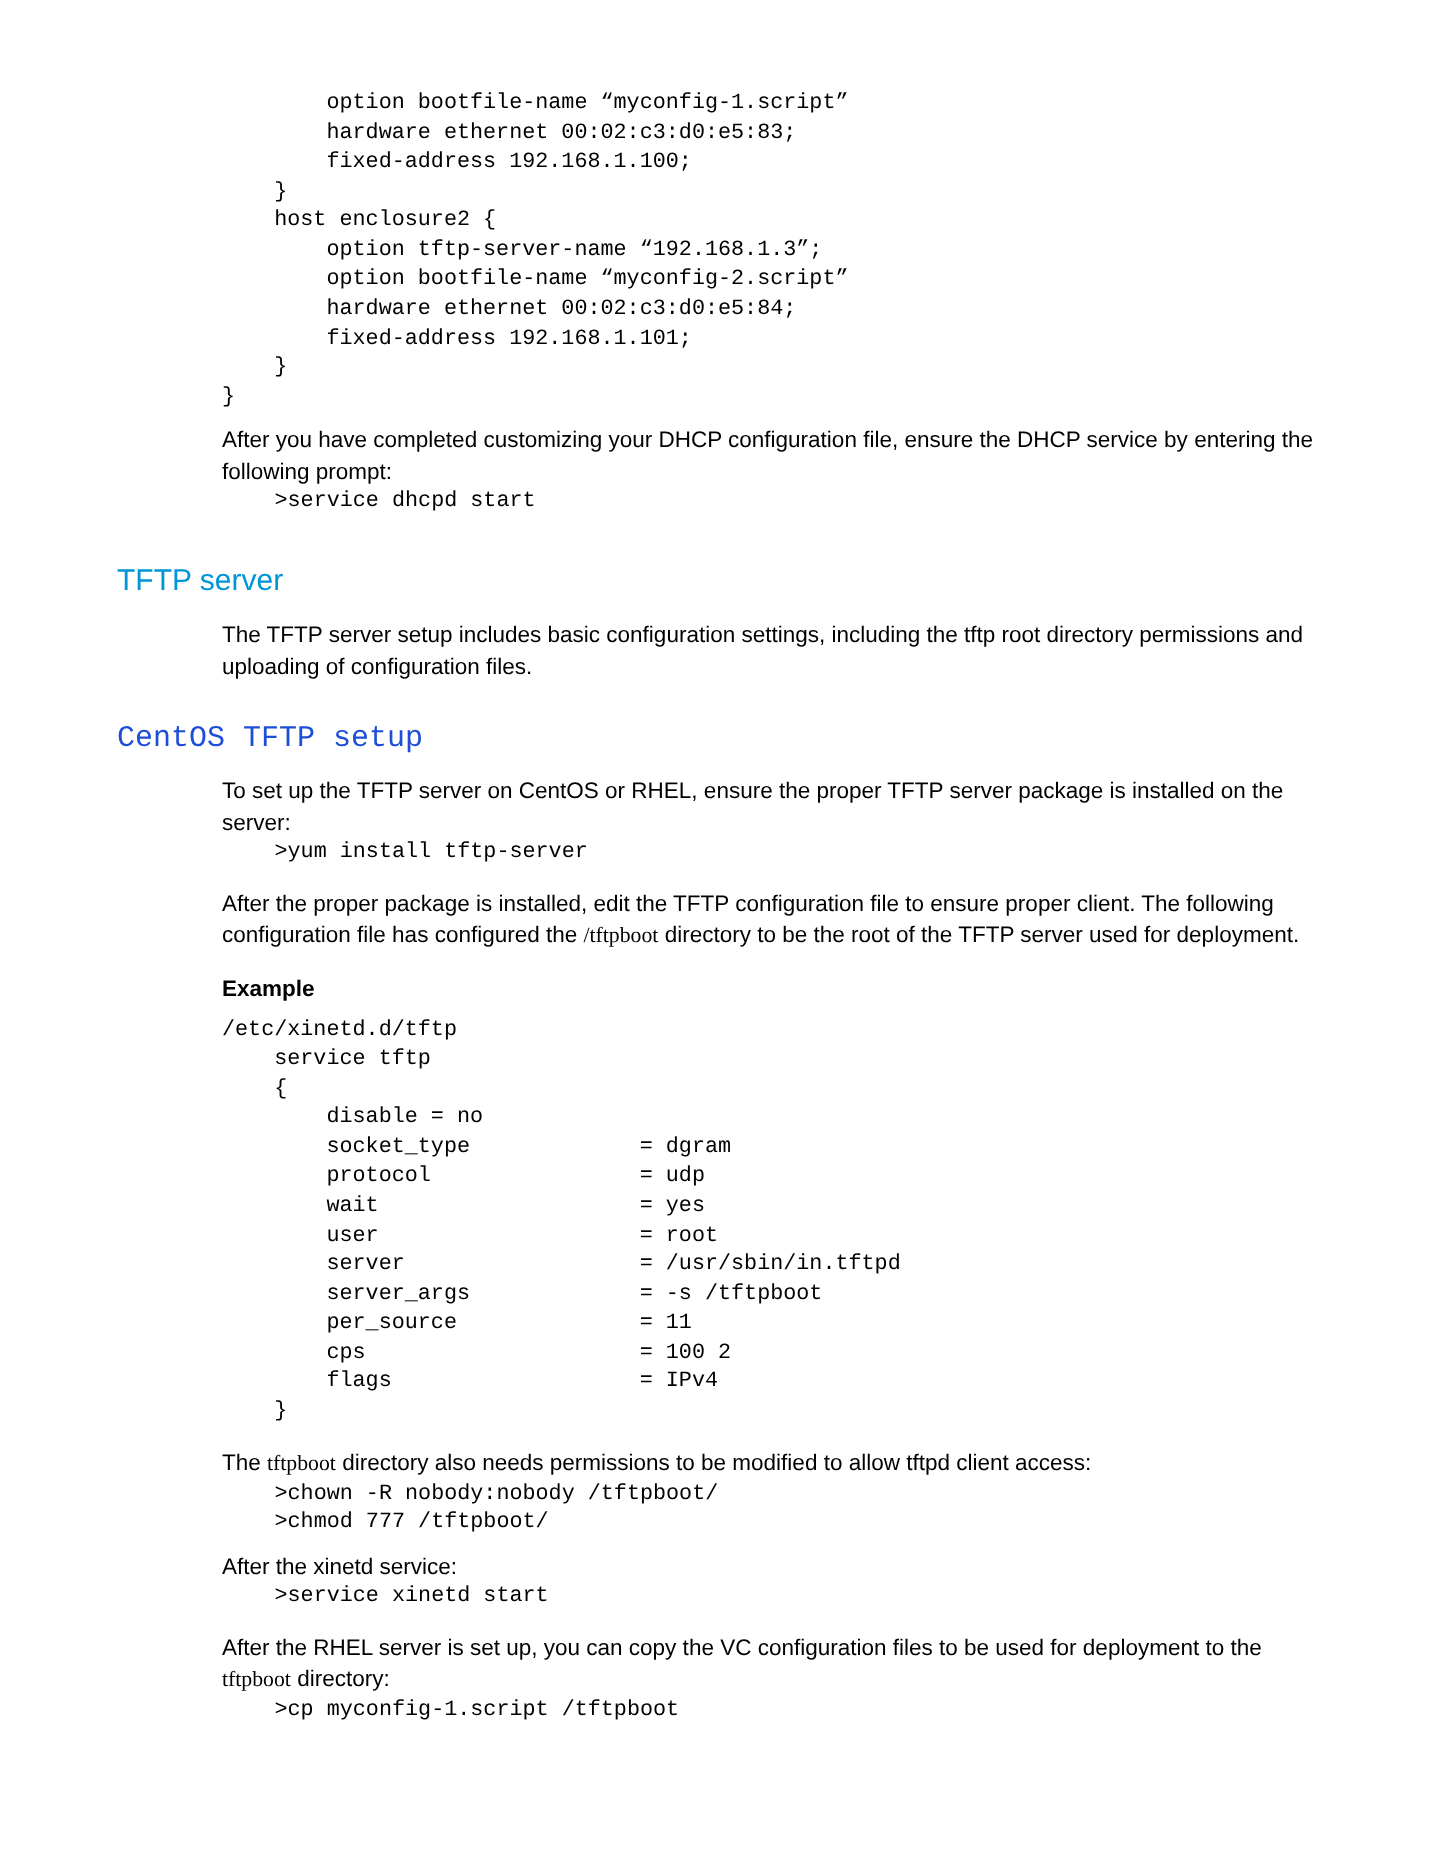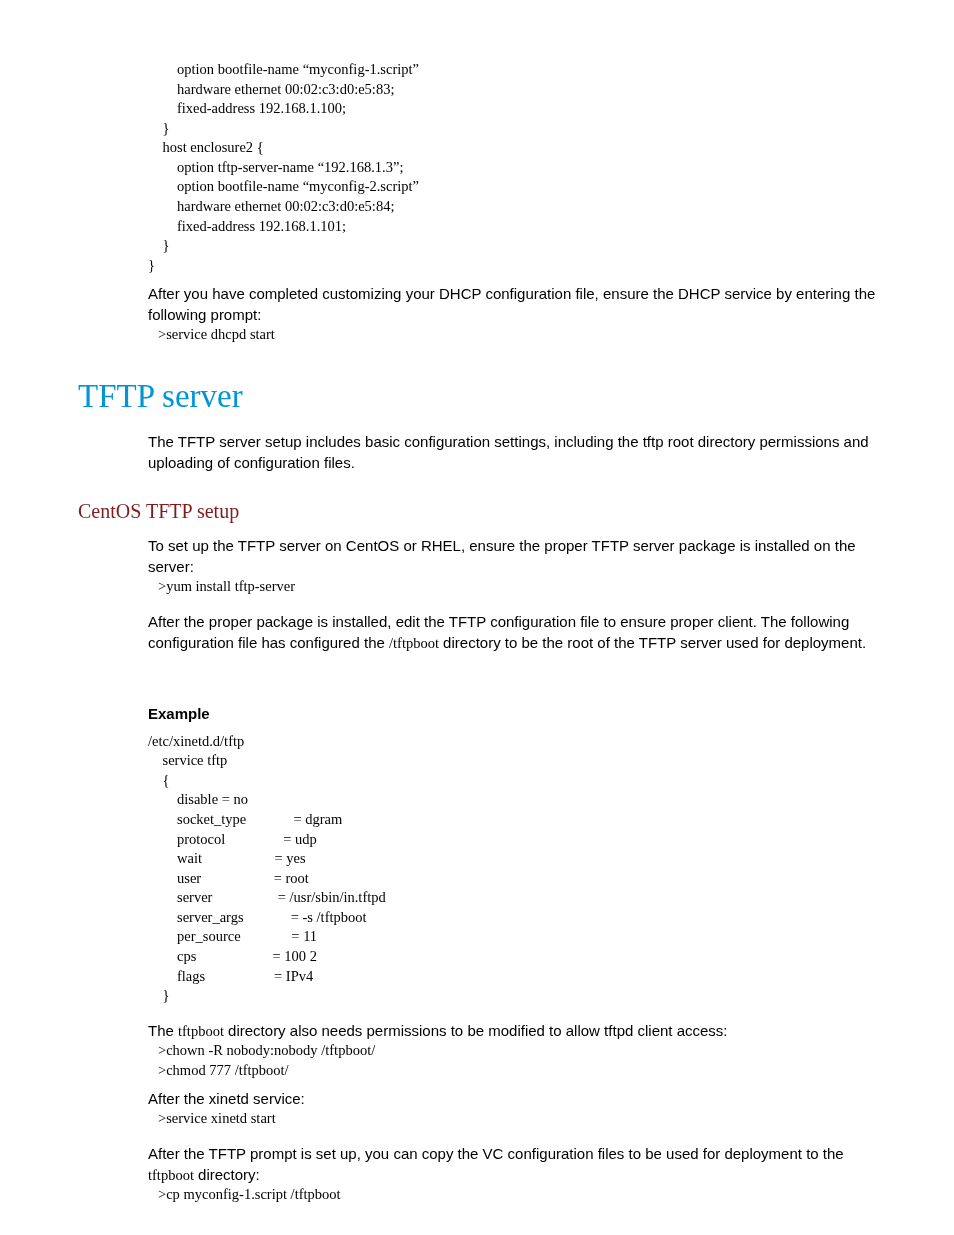--- a/index.html
+++ b/index.html
@@ -7,47 +7,47 @@
     font-size: 15px;
     line-height: 1.4;
     color: #000;
     background: #fff;
     margin: 0;
     padding: 60px 78px 30px 78px;
     width: 954px;
     box-sizing: border-box;
   }
   .code-block {
-    font-family: Liberation Serif, serif;
+    font-family: Liberation Mono, monospace;
     font-size: 14.5px;
     white-space: pre;
     line-height: 1.35;
     margin: 0;
   }
   .body-text {
     margin: 0;
     line-height: 1.4;
   }
   .indent-1 { margin-left: 70px; }
-  .indent-code { margin-left: 80px; }
+  .indent-code { margin-left: 105px; }
   h1.section {
-    font-family: Liberation Serif, serif;
+    font-family: Liberation Sans, sans-serif;
     font-weight: normal;
     color: #0096d6;
-    font-size: 33px;
+    font-size: 20px;
     margin: 28px 0 12px 0;
   }
   h2.subsection {
-    font-family: Liberation Serif, serif;
+    font-family: Liberation Mono, monospace;
     font-weight: normal;
-    color: #7f1d1d;
+    color: #1d4ed8;
     font-size: 20px;
     margin: 24px 0 10px 0;
   }
-  .bold { font-weight: bold; margin-top: 36px; }
+  .bold { font-weight: bold; }
   .mono-inline {
     font-family: Liberation Serif, serif;
     font-size: 14.5px;
   }
   .spacer-sm { height: 8px; }
   .spacer-md { height: 14px; }
 </style>
 </head>
 <body>
 
@@ -108,14 +108,14 @@
 <pre class="code-block indent-code">&gt;chown -R nobody:nobody /tftpboot/
 &gt;chmod 777 /tftpboot/</pre>
 
 <div class="spacer-sm"></div>
 
 <p class="body-text indent-1">After the xinetd service:</p>
 <pre class="code-block indent-code">&gt;service xinetd start</pre>
 
 <div class="spacer-md"></div>
 
-<p class="body-text indent-1"><span>After the TFTP prompt is set up, you can copy the VC configuration files to be used for deployment to the </span><span class="mono-inline">tftpboot</span><span> directory:</span></p>
+<p class="body-text indent-1"><span>After the RHEL server is set up, you can copy the VC configuration files to be used for deployment to the </span><span class="mono-inline">tftpboot</span><span> directory:</span></p>
 <pre class="code-block indent-code">&gt;cp myconfig-1.script /tftpboot</pre>
 
 </body></html>

